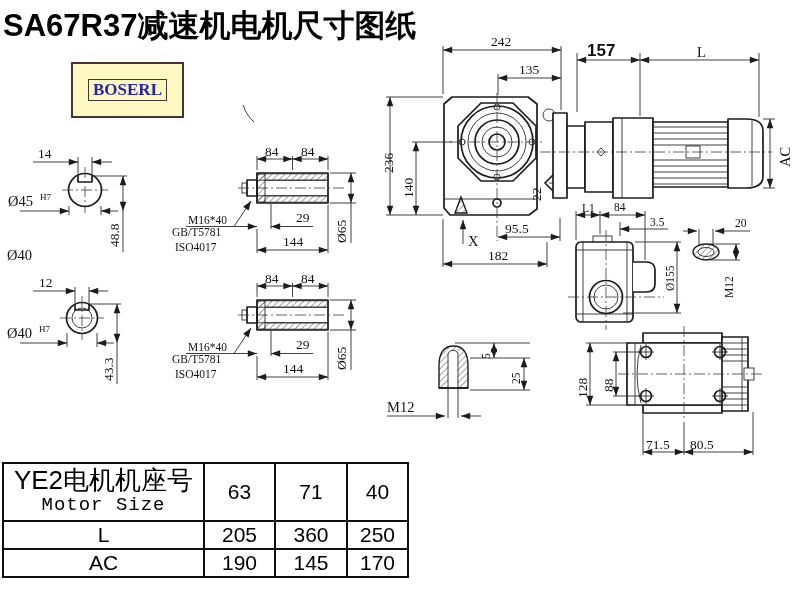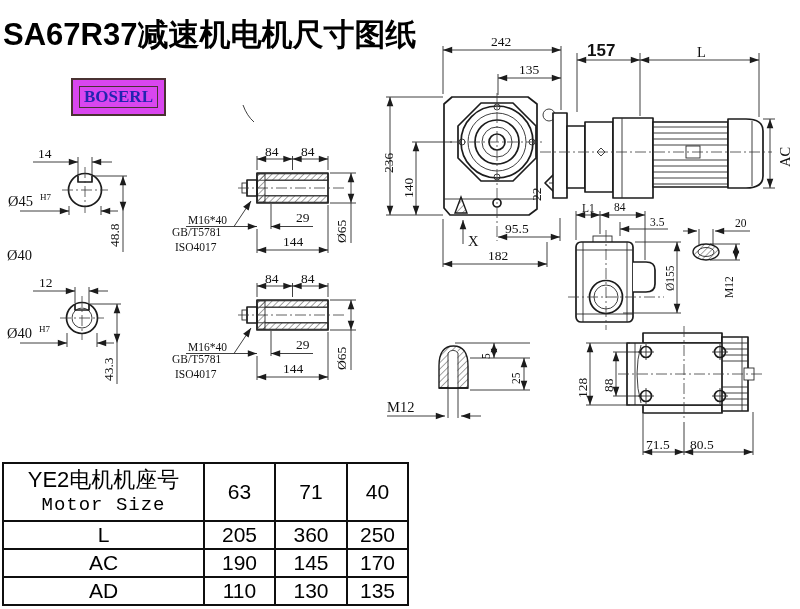--- a/index.html
+++ b/index.html
@@ -1,20 +1,20 @@
 <!DOCTYPE html>
 <html><head>
 <meta charset="utf-8">
 <style>
   html,body{margin:0;padding:0}
   body{width:800px;height:609px;position:relative;background:#fff;overflow:hidden;
        font-family:"Liberation Sans",sans-serif}
-  #title{position:absolute;left:3px;top:16px;font:bold 31px/38px "Liberation Sans",sans-serif;
+  #title{position:absolute;left:3px;top:7px;font:bold 31px/38px "Liberation Sans",sans-serif;
          color:#000;letter-spacing:0px;white-space:nowrap}
-  #logo{position:absolute;left:71px;top:78px;border:2px solid #4a3232;background:#d946ef;padding:6px}
+  #logo{position:absolute;left:71px;top:62px;border:2px solid #4a3232;background:#fef9c3;padding:15px}
   #logo .inner{border:1px solid #4a3232;padding:0 4px;font:bold 17px/20px "Liberation Serif",serif;
          color:#2424b0}
   svg{position:absolute;left:0;top:0}
   .ln{stroke:#1c1c1c;stroke-width:1.7;fill:none;stroke-linejoin:round}
   .lnf{stroke:#1c1c1c;stroke-width:1.7;fill:#fff;stroke-linejoin:round}
   .tn{stroke:#2a2a2a;stroke-width:0.9;fill:none}
   .cl{stroke:#3a3a3a;stroke-width:0.8;fill:none;stroke-dasharray:11 3 2 3}
   .hat{fill:url(#hatch);stroke:#1c1c1c;stroke-width:1.4}
   .hatf{fill:url(#hatch);stroke:#2a2a2a;stroke-width:0.9}
   text{fill:#121212}
@@ -23,21 +23,21 @@
   .ds{font:11.5px "Liberation Serif","DejaVu Serif",serif}
   .dp{font:9px "Liberation Serif","DejaVu Serif",serif}
   .db{font:bold 17px "Liberation Sans",sans-serif}
   #size-table{position:absolute;left:2px;top:462px;border-collapse:collapse;background:#fff;
       font-family:"Liberation Sans",sans-serif;color:#000}
   #size-table td,#size-table th{border:2px solid #0f0f0f;text-align:center;vertical-align:middle;
       font-weight:normal;font-size:21px;padding:0}
   #size-table .hdr th{height:56px}
   #size-table .row td{height:26px}
   .cw0{width:199px}.cw1{width:69px}.cw2{width:70px}.cw3{width:59px}
-  .hdr-cn{font-size:22px;line-height:26px}
+  .hdr-cn{font-size:26px;line-height:26px}
   .hdr-en{font:19px "Liberation Mono","DejaVu Sans Mono",monospace;line-height:24px;letter-spacing:1px}
 </style>
 </head>
 <body>
 
 <svg width="800" height="609" viewBox="0 0 800 609">
   <defs>
     <marker id="arr" viewBox="0 0 10 10" refX="9.6" refY="5" markerWidth="10" markerHeight="10" orient="auto-start-reverse" markerUnits="userSpaceOnUse">
       <path d="M0.4,1.7 L9.6,5 L0.4,8.3 z" fill="#1c1c1c"></path>
     </marker>
@@ -444,20 +444,14 @@
     <td>205</td>
     <td>360</td>
     <td>250</td>
   </tr>
   <tr class="row">
     <td>AC</td>
     <td>190</td>
     <td>145</td>
     <td>170</td>
   </tr>
-  <tr class="row">
-    <td>AD</td>
-    <td>110</td>
-    <td>130</td>
-    <td>135</td>
-  </tr>
 </tbody>
   </table>
 
 </body></html>

